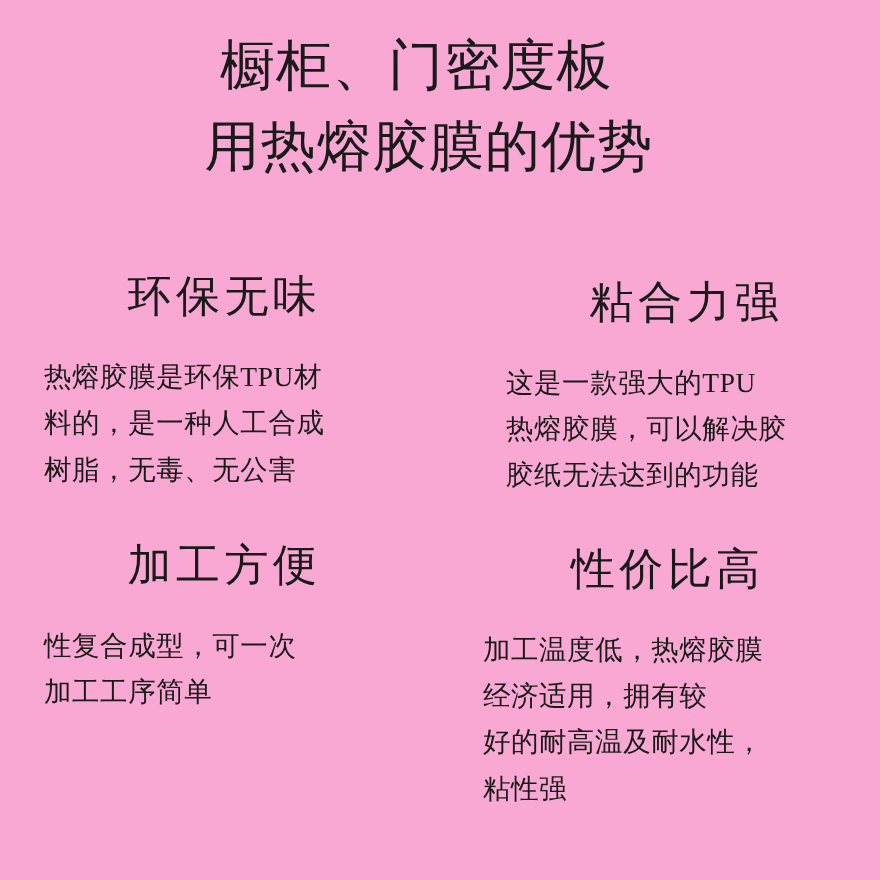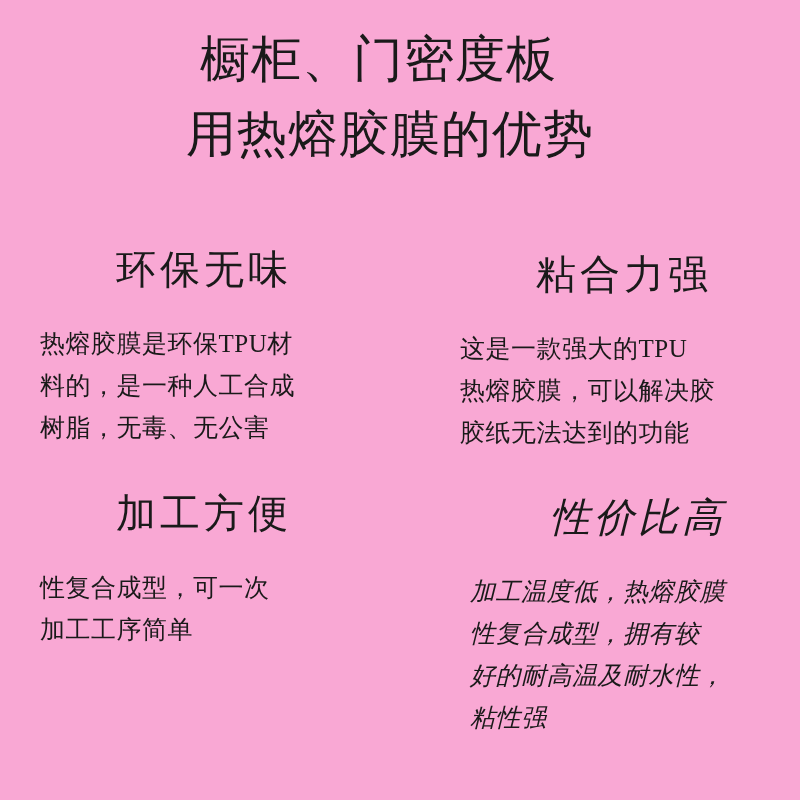--- a/index.html
+++ b/index.html
@@ -40,21 +40,21 @@
     .sec-body .line {
       display: block;
       font-size: 25px;
       line-height: 42px;
       white-space: nowrap;
       letter-spacing: 0.5px;
     }
     .sec-0 { left: 40px;  top: 242px; width: 252px; }
     .sec-1 { left: 460px; top: 247px; width: 252px; }
     .sec-2 { left: 40px;  top: 486px; width: 252px; }
-    .sec-3 { left: 470px; top: 490px; width: 256px; font-style: italic; }
+    .sec-3 { left: 439px; top: 490px; width: 256px; }
   </style>
 </head>
 <body>
 
 <div class="page">
 
   <div class="title-line title-line-1">橱柜、门密度板</div>
   <div class="title-line title-line-2">用热熔胶膜的优势</div>
 
   <section class="sec sec-0">
@@ -80,19 +80,19 @@
     <div class="sec-body">
       <span class="line">性复合成型，可一次</span>
       <span class="line">加工工序简单</span>
     </div>
   </section>
 
   <section class="sec sec-3">
     <h2 class="sec-heading">性价比高</h2>
     <div class="sec-body">
       <span class="line">加工温度低，热熔胶膜</span>
-      <span class="line">性复合成型，拥有较</span>
+      <span class="line">经济适用，拥有较</span>
       <span class="line">好的耐高温及耐水性，</span>
       <span class="line">粘性强</span>
     </div>
   </section>
 
 </div>
 
 </body></html>

